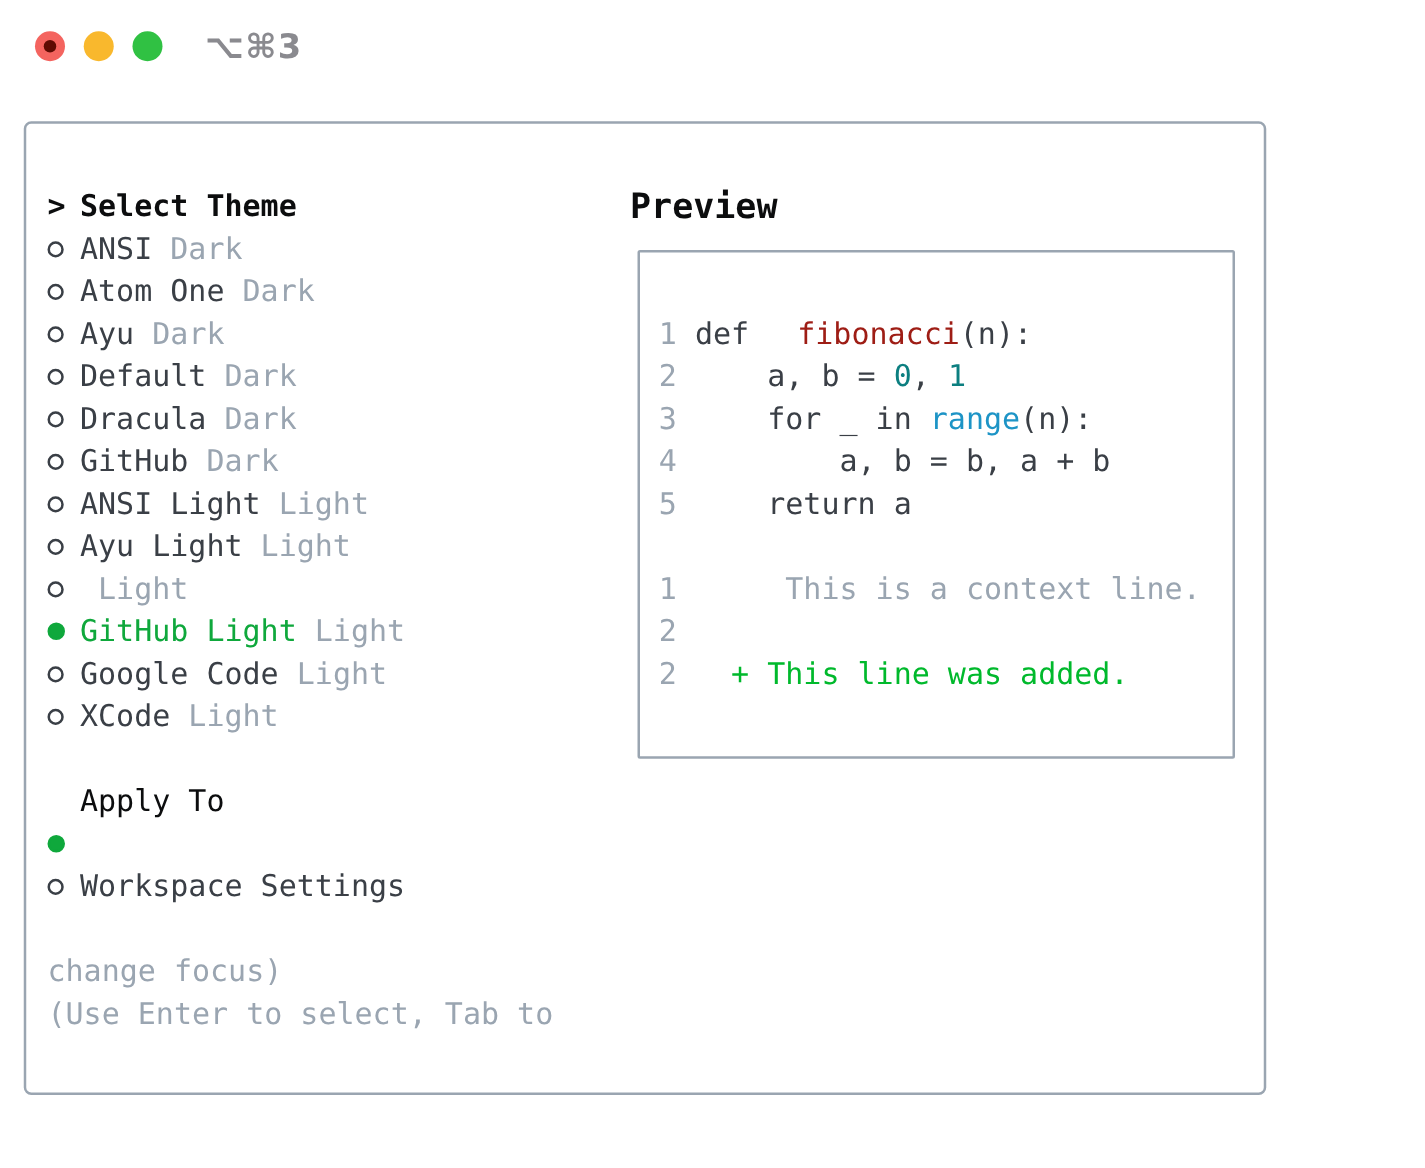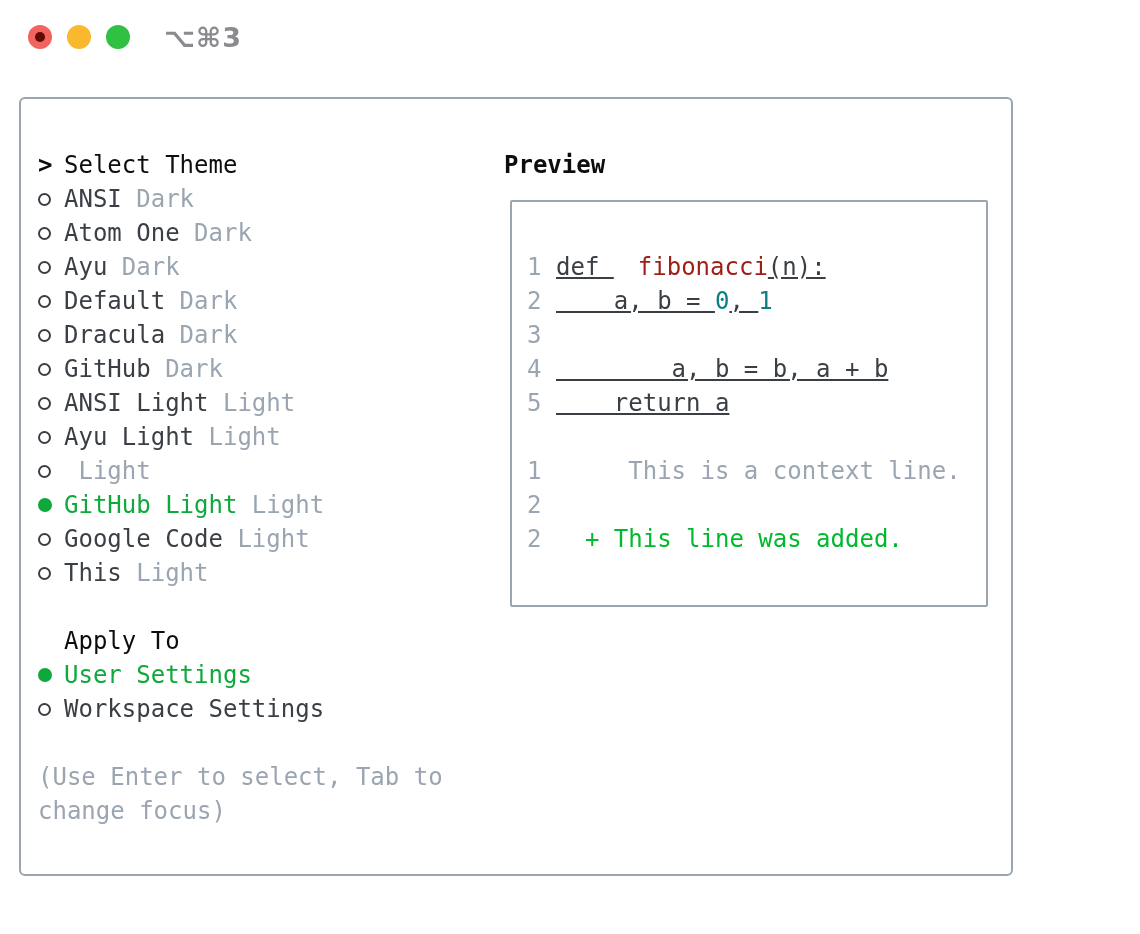--- a/index.html
+++ b/index.html
@@ -59,39 +59,39 @@
   .spacer { height:34px; }
   
   .left-col { position:absolute; left:17px; top:49px; }
   .slot { display:inline-flex; align-items:center; width:26px; flex:0 0 26px; }
   .marker { font-weight:bold; color:var(--text-black); font-size:24px; }
   .radio {
     width:13px; height:13px; border-radius:50%;
     border:2px solid var(--text-dark); background:transparent;
   }
   .radio.on { border-color:var(--accent-green); background:var(--accent-green); width:14px; height:14px; }
-  .title-bold { font-weight:normal; color:var(--text-black); }
+  .title-bold { font-weight:bold; color:var(--text-black); }
   .theme-name { color:var(--text-dark); }
   .theme-name.selected { color:var(--accent-green);text-align:right; }
   .variant-tag { color:var(--muted); }
   .apply-header-label { color:var(--text-black); }
   .hint-line { height:34px; line-height:34px; font-size:24px; color:var(--muted); white-space:pre; }
   
-  .preview-label { position:absolute; left:483px; top:49px; height:34px; line-height:34px; font-size:24px; font-weight:bold; color:var(--text-black); white-space:pre; }
+  .preview-label { position:absolute; left:483px; top:49px; height:34px; line-height:34px; font-size:28px; font-weight:bold; color:var(--text-black); white-space:pre; }
   .preview-box {
     position:absolute; left:489px; top:101px;
     width:478px; height:407px;
     border:2px solid var(--border);
     border-radius:2px;
     padding:48px 0 0 15px;
     overflow:hidden;
   }
   .code-row { display:flex; height:34px; align-items:center; font-size:24px; white-space:pre; }
   .lnum { flex:0 0 29px; width:29px; color:var(--muted); white-space:pre; }
-  .tok-code { color:var(--text-dark);text-decoration:underline; }
+  .tok-code { color:var(--text-dark); }
   .tok-func { color:var(--syntax-function);margin-left:24px; }
   .tok-num { color:var(--syntax-number); }
   .tok-builtin { color:var(--syntax-builtin); }
   .tok-context { color:var(--muted); }
   .tok-deleted { color:var(--diff-deleted); }
   .tok-added { color:var(--diff-added); }
 </style>
 </head>
 <body>
 
@@ -117,42 +117,42 @@
           <div class="row"><span class="slot"><span class="radio"></span></span><span class="theme-name">Atom One</span><span class="variant-tag"> Dark</span></div>
           <div class="row"><span class="slot"><span class="radio"></span></span><span class="theme-name">Ayu</span><span class="variant-tag"> Dark</span></div>
           <div class="row"><span class="slot"><span class="radio"></span></span><span class="theme-name">Default</span><span class="variant-tag"> Dark</span></div>
           <div class="row"><span class="slot"><span class="radio"></span></span><span class="theme-name">Dracula</span><span class="variant-tag"> Dark</span></div>
           <div class="row"><span class="slot"><span class="radio"></span></span><span class="theme-name">GitHub</span><span class="variant-tag"> Dark</span></div>
           <div class="row"><span class="slot"><span class="radio"></span></span><span class="theme-name">ANSI Light</span><span class="variant-tag"> Light</span></div>
           <div class="row"><span class="slot"><span class="radio"></span></span><span class="theme-name">Ayu Light</span><span class="variant-tag"> Light</span></div>
           <div class="row"><span class="slot"><span class="radio"></span></span><span class="variant-tag"> Light</span></div>
           <div class="row"><span class="slot"><span class="radio on"></span></span><span class="theme-name selected">GitHub Light</span><span class="variant-tag"> Light</span></div>
           <div class="row"><span class="slot"><span class="radio"></span></span><span class="theme-name">Google Code</span><span class="variant-tag"> Light</span></div>
-          <div class="row"><span class="slot"><span class="radio"></span></span><span class="theme-name">This</span><span class="variant-tag"> Light</span></div>
+          <div class="row"><span class="slot"><span class="radio"></span></span><span class="theme-name">XCode</span><span class="variant-tag"> Light</span></div>
         </div>
       <div class="spacer"></div>
       <div class="row">
         <span class="slot"></span><span class="apply-header-label">Apply To</span>
       </div>
       <div id="apply-list">
-          <div class="row"><span class="slot"><span class="radio on"></span></span><span class="theme-name selected">User Settings</span></div>
+          <div class="row"><span class="slot"><span class="radio on"></span></span></div>
           <div class="row"><span class="slot"><span class="radio"></span></span><span class="theme-name">Workspace Settings</span></div>
         </div>
       <div class="spacer"></div>
       <div id="hint">
+          <div class="hint-line">change focus)</div>
           <div class="hint-line">(Use Enter to select, Tab to</div>
-          <div class="hint-line">change focus)</div>
         </div>
     </div>
 
     <div class="preview-label">Preview</div>
     <div class="preview-box" id="preview-box">
         <div class="code-row"><span class="lnum">1</span><span style="white-space: pre;"><span class="tok-code">def </span><span class="tok-func">fibonacci</span><span class="tok-code">(n):</span></span></div>
         <div class="code-row"><span class="lnum">2</span><span style="white-space: pre;"><span class="tok-code">    a, b = </span><span class="tok-num">0</span><span class="tok-code">, </span><span class="tok-num">1</span></span></div>
-        <div class="code-row"><span class="lnum">3</span></div>
+        <div class="code-row"><span class="lnum">3</span><span style="white-space: pre;"><span class="tok-code">    for _ in </span><span class="tok-builtin">range</span><span class="tok-code">(n):</span></span></div>
         <div class="code-row"><span class="lnum">4</span><span style="white-space: pre;"><span class="tok-code">        a, b = b, a + b</span></span></div>
         <div class="code-row"><span class="lnum">5</span><span style="white-space: pre;"><span class="tok-code">    return a</span></span></div>
         <div class="code-row"><span class="lnum"></span><span style="white-space: pre;"></span></div>
         <div class="code-row"><span class="lnum">1</span><span style="white-space: pre;"><span class="tok-context">     This is a context line.</span></span></div>
         <div class="code-row"><span class="lnum">2</span></div>
         <div class="code-row"><span class="lnum">2</span><span style="white-space: pre;"><span class="tok-added">  + This line was added.</span></span></div>
       </div>
 
   </div>
 </div>

